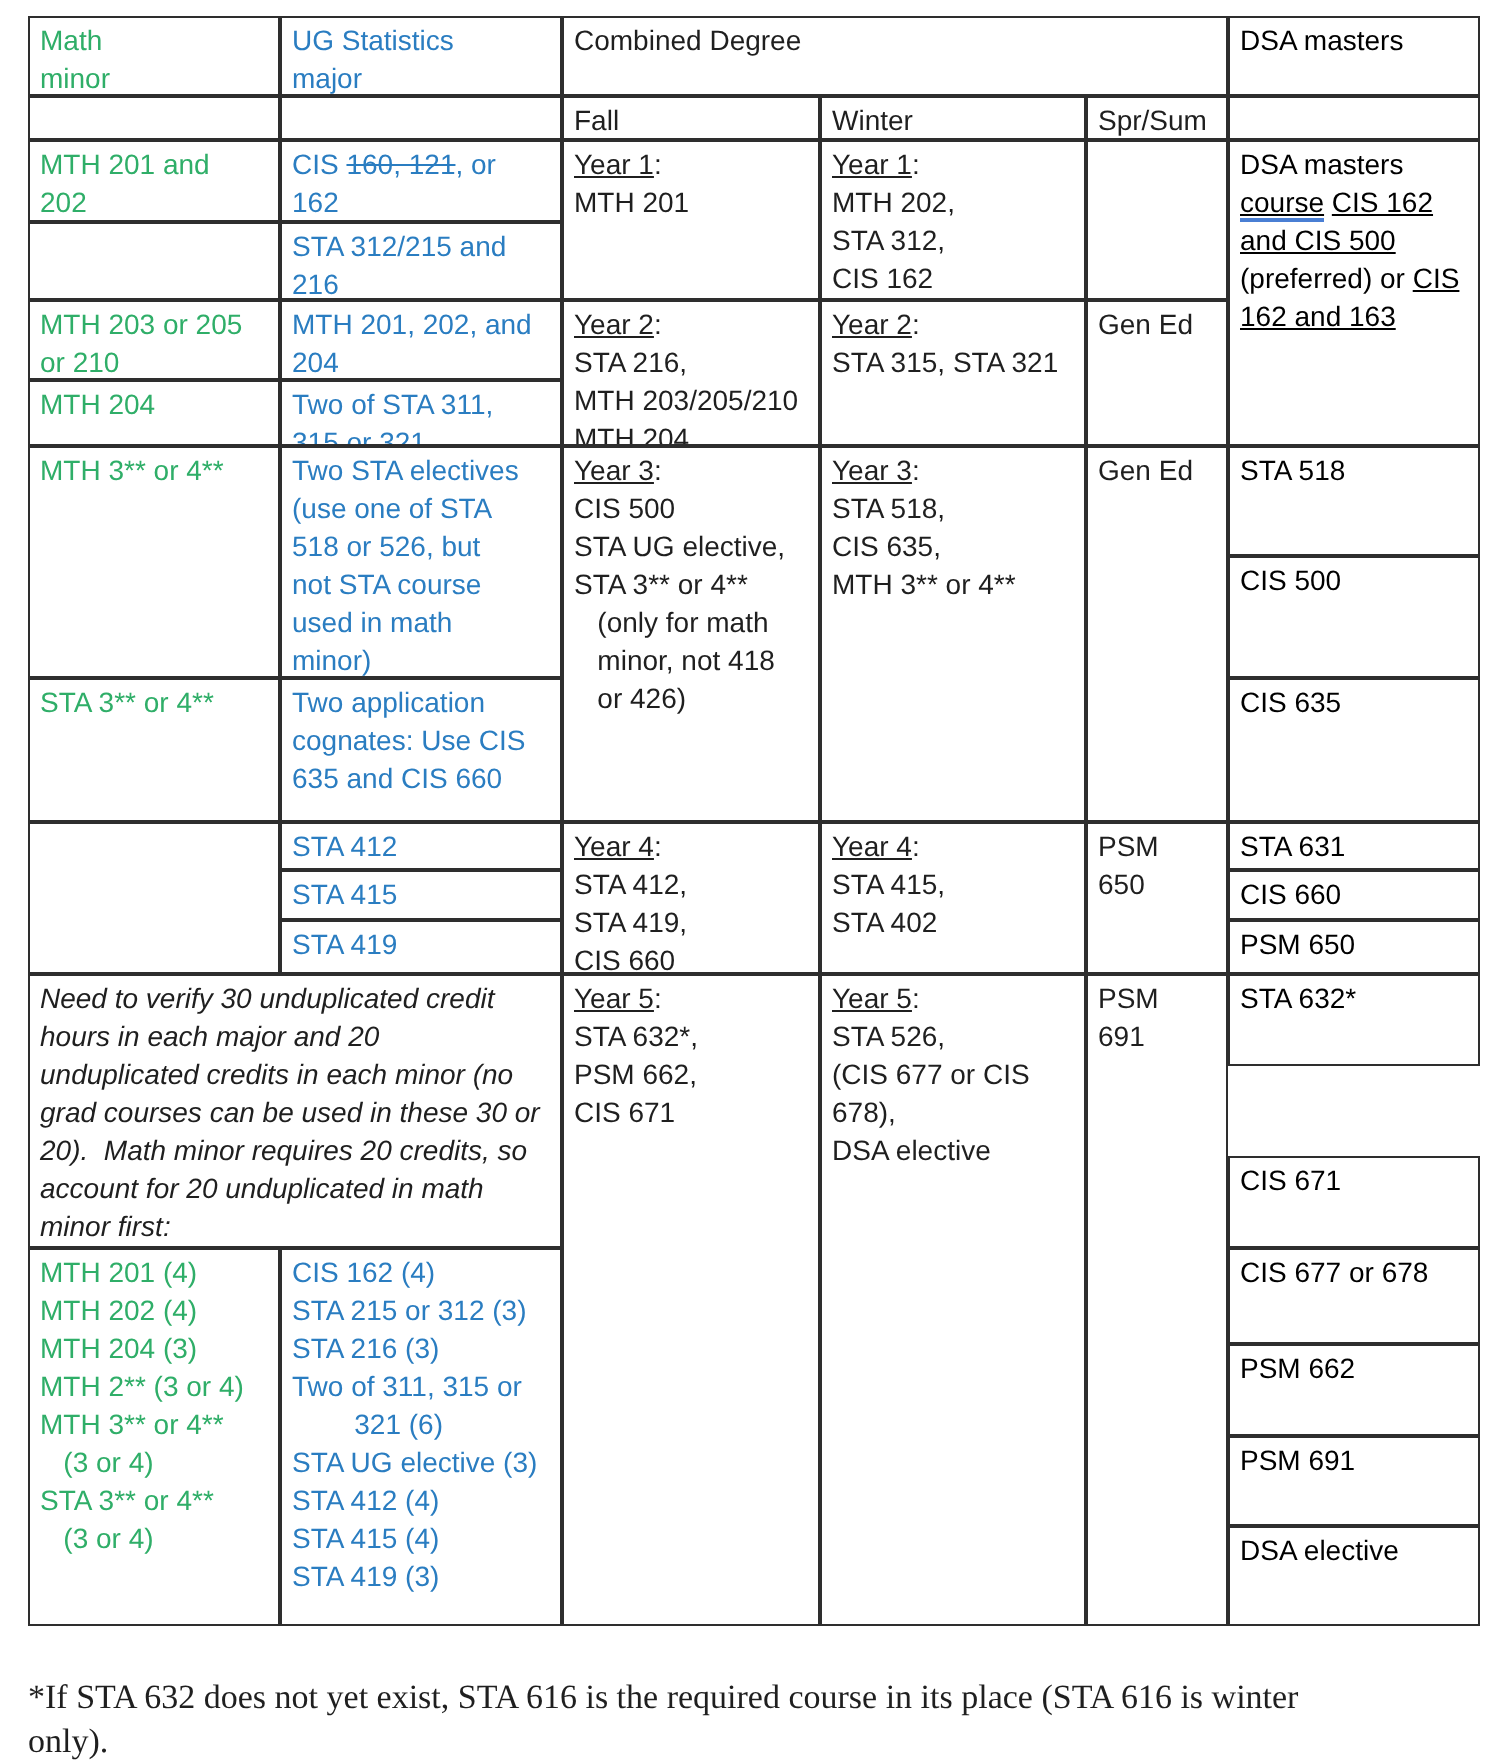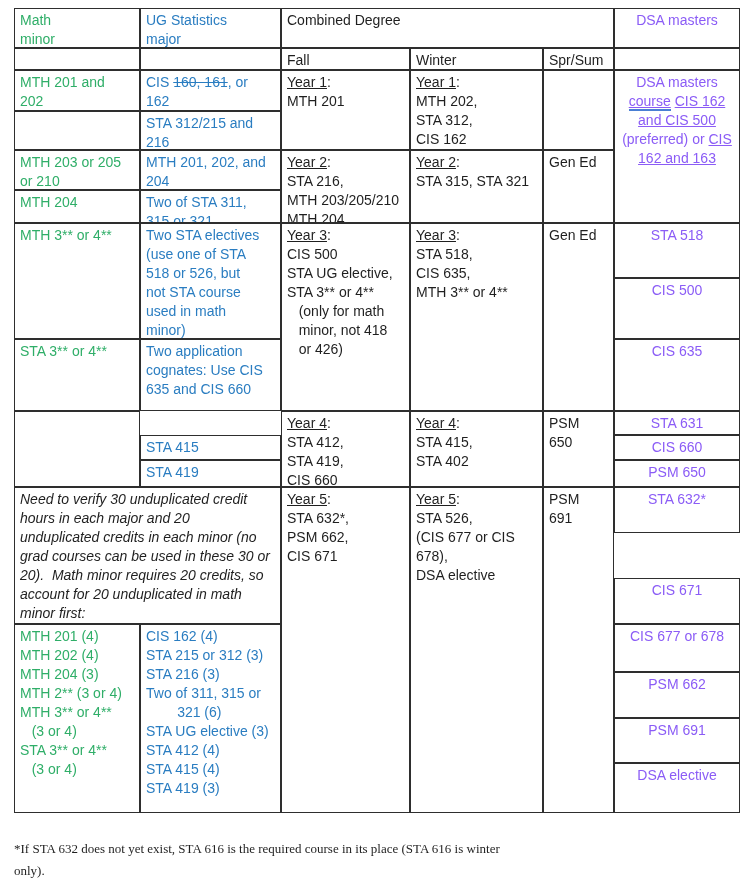--- a/index.html
+++ b/index.html
@@ -15,29 +15,29 @@
     border:1px solid #2e2e2e;
     box-sizing:border-box;
     padding:2px 5px;
     font-size:14px;
     line-height:19px;
     white-space:pre-wrap;
     overflow:hidden;
   }
   .green{color:#2fae68;}
   .blue{color:#2a7dc1;}
-  .orange{color:#8b5cf6;text-align:center;}
+  .orange{color:#000000;}
   .italic{font-style:italic;}
   .u{text-decoration:underline;}
   .strike{text-decoration:line-through;}
   .needs{text-decoration:underline;box-shadow:0 2px 0 0 #4a7fd4;}
   .footnote{
     margin:25px 0 0 0;
     font-family:"Liberation Serif","DejaVu Serif",serif;
-    font-size:13px;
+    font-size:17px;
     line-height:22px;
     white-space:pre-wrap;
     width:728px;
   }
 </style>
 </head>
 <body>
 
 <div class="page">
   <div class="tbl">
@@ -59,37 +59,38 @@
     <div class="cell green" style="grid-column:1;grid-row:3">MTH 201 and
 202</div>
     <div class="cell" style="grid-column:1;grid-row:4"></div>
     <div class="cell green" style="grid-column:1;grid-row:5">MTH 203 or 205
 or 210</div>
     <div class="cell green" style="grid-column:1;grid-row:6">MTH 204</div>
     <div class="cell green" style="grid-column:1;grid-row:7 / span 2">MTH 3** or 4**</div>
     <div class="cell green" style="grid-column:1;grid-row:9">STA 3** or 4**</div>
     <div class="cell" style="grid-column:1;grid-row:10 / span 3"></div>
 
-    <div class="cell blue" style="grid-column:2;grid-row:3"><span>CIS </span><span class="strike">160, 161</span><span>, or
+    <div class="cell blue" style="grid-column:2;grid-row:3"><span>CIS </span><span class="strike">160, 121</span><span>, or
 162</span></div>
     <div class="cell blue" style="grid-column:2;grid-row:4">STA 312/215 and
 216</div>
     <div class="cell blue" style="grid-column:2;grid-row:5">MTH 201, 202, and
 204</div>
     <div class="cell blue" style="grid-column:2;grid-row:6">Two of STA 311,
 315 or 321</div>
     <div class="cell blue" style="grid-column:2;grid-row:7 / span 2">Two STA electives
 (use one of STA
 518 or 526, but
 not STA course
 used in math
 minor)</div>
     <div class="cell blue" style="grid-column:2;grid-row:9">Two application
 cognates: Use CIS
 635 and CIS 660</div>
+    <div class="cell blue" style="grid-column:2;grid-row:10">STA 412</div>
     <div class="cell blue" style="grid-column:2;grid-row:11">STA 415</div>
     <div class="cell blue" style="grid-column:2;grid-row:12">STA 419</div>
 
     <div class="cell italic" style="grid-column:1 / span 2;grid-row:13 / span 3">Need to verify 30 unduplicated credit
 hours in each major and 20
 unduplicated credits in each minor (no
 grad courses can be used in these 30 or
 20).  Math minor requires 20 credits, so
 account for 20 unduplicated in math
 minor first:</div>

